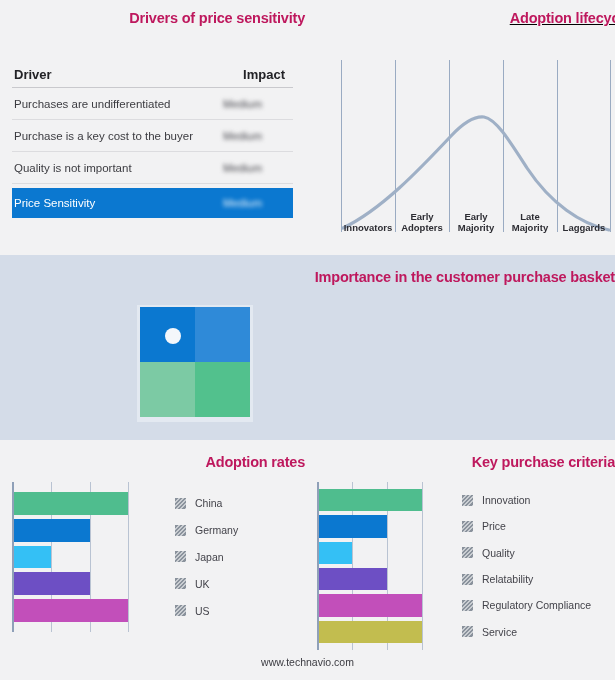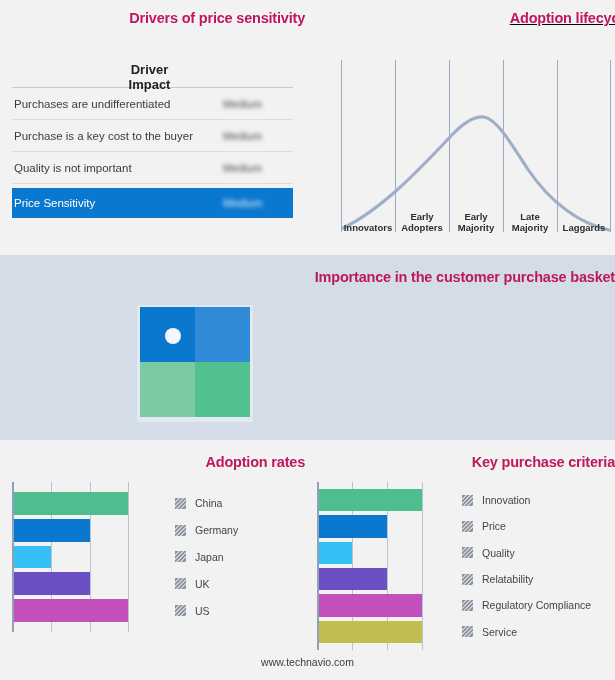--- a/index.html
+++ b/index.html
@@ -27,21 +27,20 @@
   .tbl { position:absolute; left:12px; top:62px; width:281px; }
   .tbl-row {
     display:flex; align-items:center; justify-content:space-between;
     height:32px; padding:0 8px 0 2px;
     border-bottom: 1px solid #dcdcdf;
     font-size: 11.5px; color:#3c3c41;
   }
   .tbl-head {
     border-bottom: 1px solid #c9c9cd;
     height: 26px;
-    flex-direction: column;
   }
   .tbl-head .cell { font-weight:bold; font-size:13px; color:#222226; }
   .tbl-row.highlight {
     background:#0b78d0; color:#ffffff; border-bottom:none;
     height:30px; margin-top:4px;
   }
   .impact-val {
     font-size: 11px;
     color: #4a4a50;
     filter: blur(2.2px);

